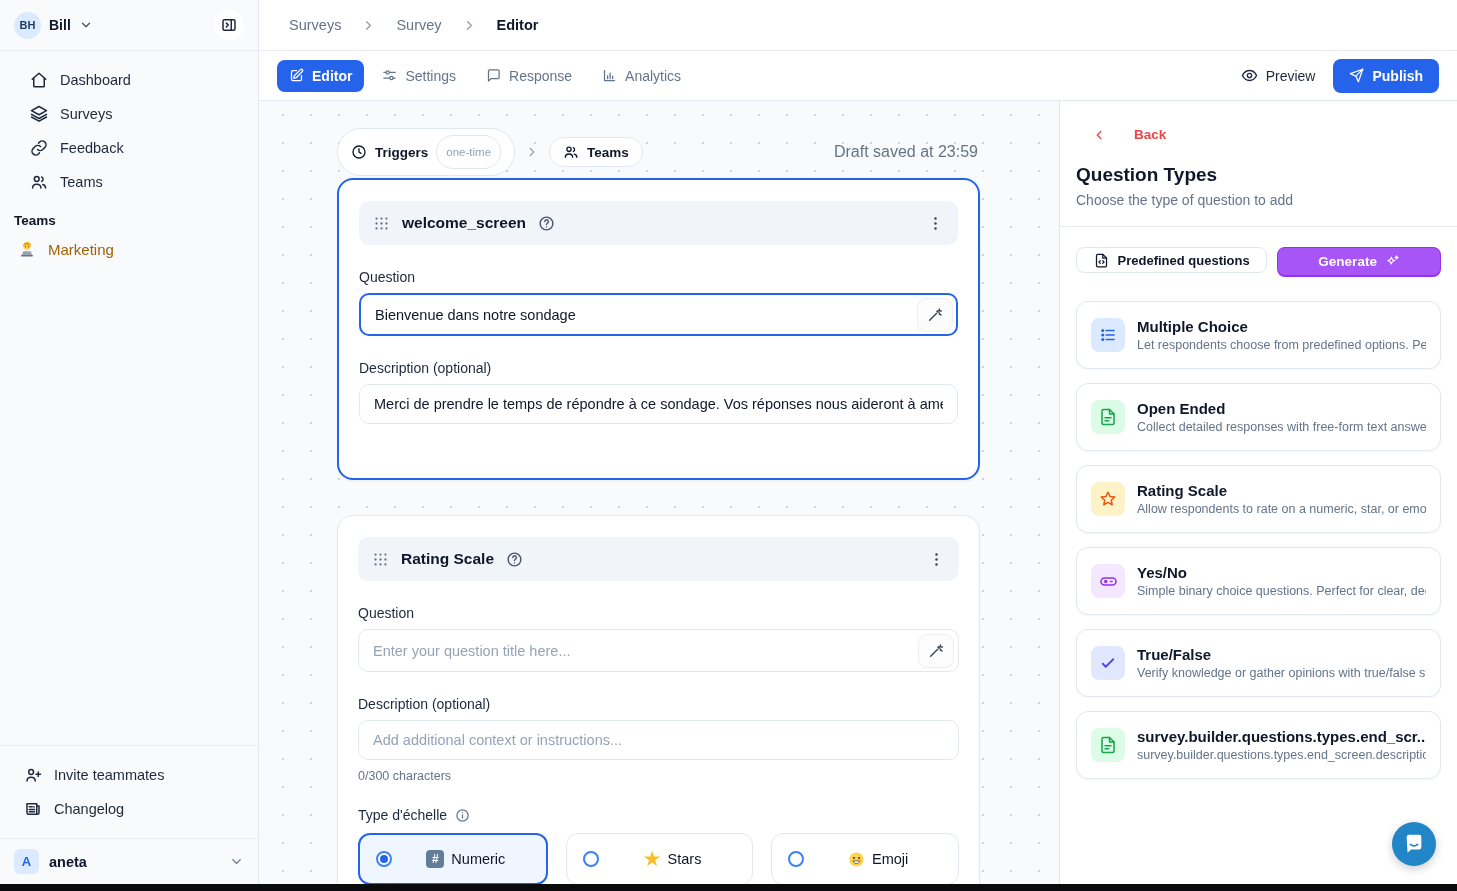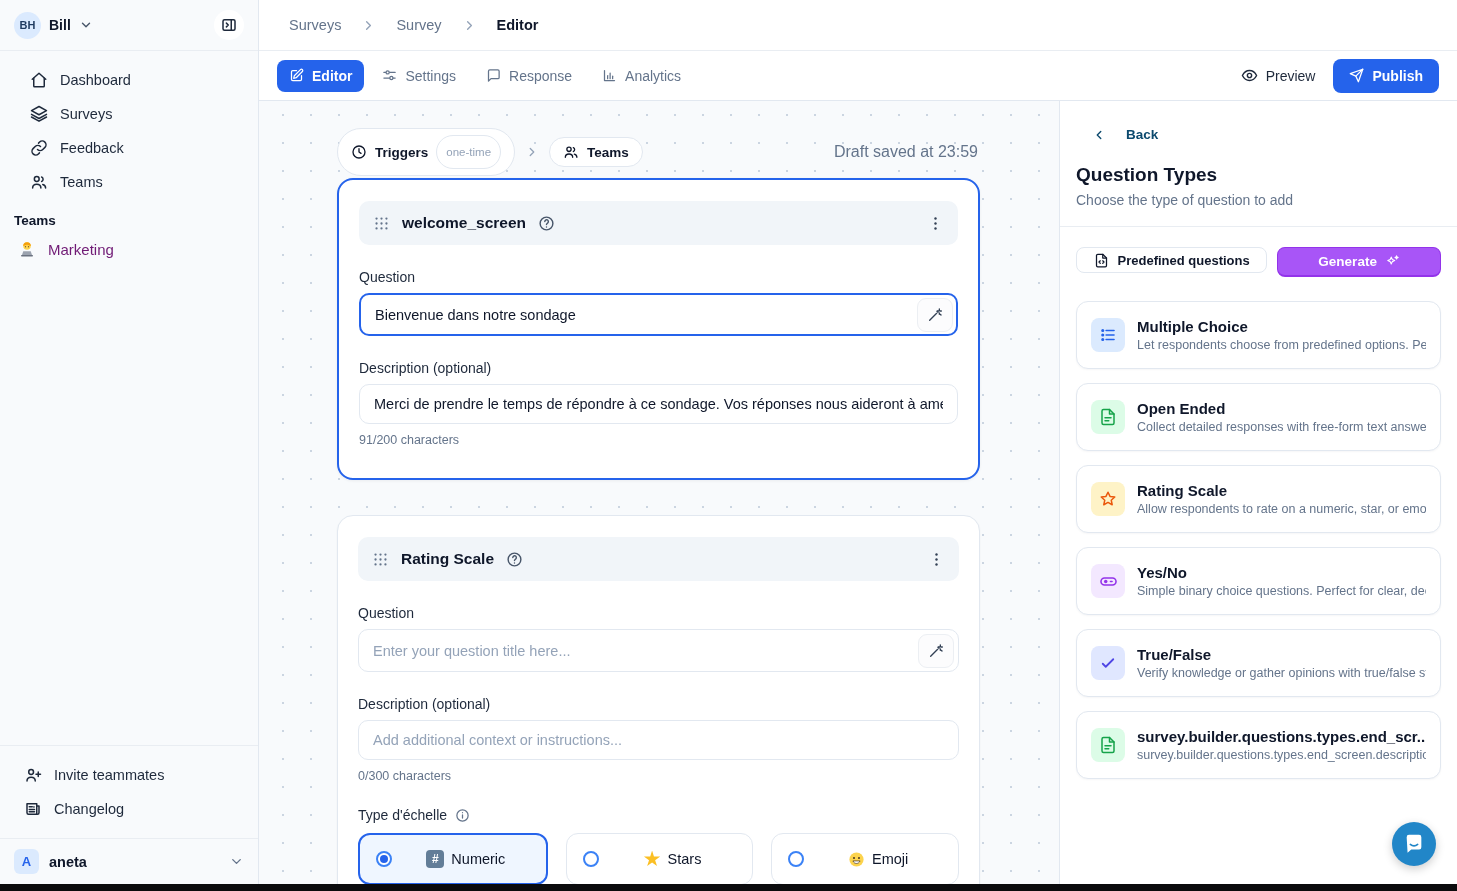--- a/index.html
+++ b/index.html
@@ -11,21 +11,21 @@
   .sidebar { position:absolute; left:0; top:0; width:259px; height:884px; background:#f8fafc; border-right:1px solid #e2e8f0; display:flex; flex-direction:column; }
   .sb-head { height:51px; border-bottom:1px solid #e9edf2; display:flex; align-items:center; padding:0 14px; gap:8px; flex:0 0 auto; }
   .ws-avatar { width:27px; height:27px; border-radius:50%; background:#dbeafe; color:#1e3a5f; font-size:11px; font-weight:bold; display:flex; align-items:center; justify-content:center; }
   .ws-name { font-size:14px; font-weight:700; color:#0f172a; }
   .sb-head .chev { color:#475569; }
   .sb-toggle { margin-left:auto; width:30px; height:30px; border-radius:50%; background:#fff; border:none; display:flex; align-items:center; justify-content:center; color:#1e293b; cursor:pointer; }
   .sb-nav { padding:12px 10px 0 16px; }
   .sb-item { display:flex; align-items:center; gap:12px; padding:8px 14px; border-radius:8px; color:#1e293b; font-size:14.5px; cursor:pointer; }
   .sb-item .ic { color:#1e293b; width:18px; height:18px; }
   .sb-section { padding:14px 14px 4px 14px; font-size:13.5px; font-weight:700; color:#0f172a; }
-  .team-row { display:flex; align-items:center; gap:12px; padding:8px 18px; font-size:15px; color:#701a75; cursor:pointer; }
+  .team-row { display:flex; align-items:center; gap:12px; padding:8px 18px; font-size:15px; color:#a16207; cursor:pointer; }
   .sb-footer { margin-top:auto; border-top:1px solid #e9edf2; padding:12px 10px; }
   .acct { border-top:1px solid #e9edf2; padding:10px 14px; display:flex; align-items:center; gap:10px; }
   .acct-avatar { width:25px; height:25px; border-radius:6px; background:#dbeafe; color:#2563eb; font-weight:bold; font-size:13px; display:flex; align-items:center; justify-content:center; }
   .acct-name { font-size:14.5px; font-weight:700; color:#0f172a; }
   .acct .chev { margin-left:auto; color:#64748b; }
 
   
   .topbar { position:absolute; left:259px; top:0; right:0; height:51px; background:#fff; border-bottom:1px solid #e9edf2; display:flex; align-items:center; padding:0 30px; gap:20px; }
   .crumb { font-size:14.5px; color:#64748b; cursor:pointer; }
   .crumb.current { color:#0f172a; font-weight:600; }
@@ -67,21 +67,21 @@
   .scale-opt { flex:1; height:52px; border:1px solid #e2e8f0; border-radius:12px; background:#fff; display:flex; align-items:center; gap:10px; padding:0 16px; cursor:pointer; }
   .scale-opt.selected { border:2px solid #2563eb; background:#eff6ff; }
   .radio { width:16px; height:16px; border-radius:50%; border:2px solid #3b82f6; background:#fff; flex:0 0 auto; position:relative; }
   .radio.on::after { content:""; position:absolute; inset:2px; border-radius:50%; background:#2563eb; }
   .opt-body { display:flex; align-items:center; gap:7px; margin:0 auto; font-size:14.5px; font-weight:500; color:#0f172a; }
   .keycap { width:18px; height:18px; border-radius:4px; background:#627d98; color:#fff; font-weight:bold; font-size:12px; display:flex; align-items:center; justify-content:center; }
   .mini-star { width:17px; height:17px; background:#fbbf24; clip-path:polygon(50% 0%,61% 35%,98% 35%,68% 57%,79% 91%,50% 70%,21% 91%,32% 57%,2% 35%,39% 35%); }
 
   
   .panel { position:absolute; left:1059px; top:101px; right:0; bottom:7px; background:#fff; border-left:1px solid #e2e8f0; }
-  .back-row { display:flex; align-items:center; gap:20px; padding:26px 16px 0 32px; font-size:13.5px; font-weight:600; color:#0c4a6e; cursor:pointer; }
+  .back-row { display:flex; align-items:center; gap:28px; padding:26px 16px 0 32px; font-size:13.5px; font-weight:600; color:#ef4444; cursor:pointer; }
   .panel-title { font-size:19px; font-weight:700; color:#0f172a; padding:22px 16px 0 16px; }
   .panel-sub { font-size:14px; color:#64748b; padding:6px 16px 18px 16px; }
   .panel-div { border-top:1px solid #e9edf2; }
   .panel-actions { display:flex; gap:10px; padding:20px 16px 10px 16px; }
   .predef-btn { flex:1.17; display:flex; align-items:center; justify-content:center; gap:9px; height:26px; background:#fff; border:1px solid #e2e8f0; border-radius:8px; font-size:13px; font-weight:600; color:#0f172a; cursor:pointer; font-family:inherit; }
   .generate-btn { flex:1; display:flex; align-items:center; justify-content:center; gap:8px; height:30px; background:#a855f7; border:1px solid #9333ea; border-bottom-width:2px; border-radius:8px; font-size:13.5px; font-weight:600; color:#fff; cursor:pointer; font-family:inherit; }
   .type-list { padding:14px 16px; display:flex; flex-direction:column; gap:14px; }
   .type-card { height:68px; border:1px solid #e2e8f0; border-radius:12px; background:#fff; display:flex; align-items:center; gap:12px; padding:0 14px; cursor:pointer; box-shadow:0 1px 2px rgba(15,23,42,.04); }
   .type-ic { width:34px; height:34px; border-radius:8px; display:flex; align-items:center; justify-content:center; flex:0 0 auto; }
   .type-txt { min-width:0; }
@@ -367,21 +367,20 @@
                 <path d="M4 20L14.5 9.5"></path>
                 <path d="M15 6.5l1.5 1.5"></path>
                 <path d="M18.5 3v2M18.5 9v2M15.5 6h2M21.5 6h-2"></path>
                 <path d="M20 11l1 1"></path>
               </svg>
           </button>
         </div>
 
         <div class="flabel">Description (optional)</div>
         <input class="inp" style="height: 40px; padding-right: 14px;" type="text" value="Merci de prendre le temps de répondre à ce sondage. Vos réponses nous aideront à améliorer">
-        <div class="charcount">91/200 characters</div>
       </div>
     </section>
 
     <section class="qcard plain">
       <div class="qcard-in">
         <div class="qhead">
           <span class="grip">
             <svg width="17" height="17" viewBox="0 0 24 24" fill="currentColor">
                 <circle cx="5" cy="5" r="1.6"></circle>
                 <circle cx="12" cy="5" r="1.6"></circle>

